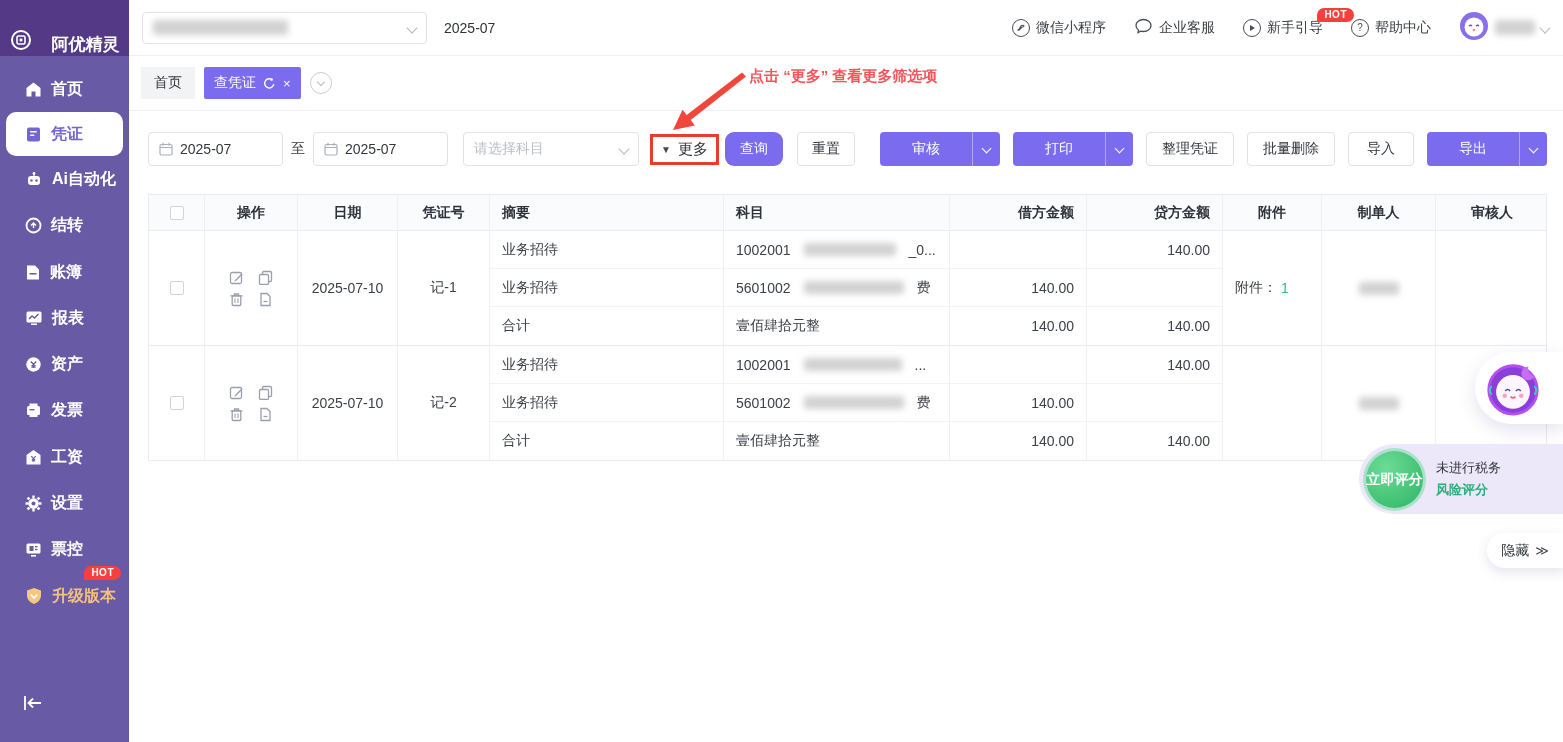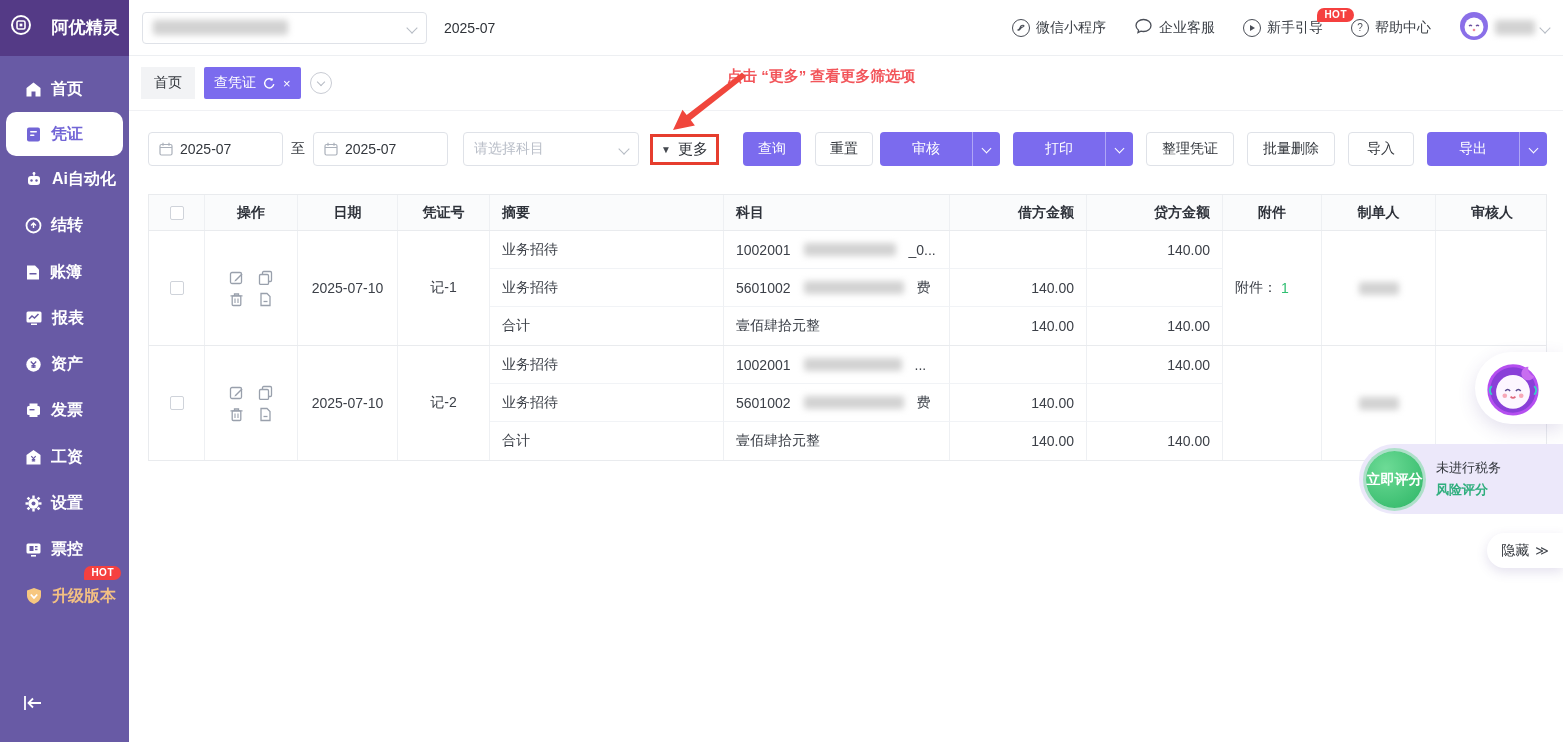--- a/index.html
+++ b/index.html
@@ -4,21 +4,21 @@
 <style>
   * { margin:0; padding:0; box-sizing:border-box; }
   html,body { width:1563px; height:742px; overflow:hidden; background:#fff;
     font-family:"Liberation Sans","DejaVu Sans",sans-serif; }
   body { position:relative; }
 
   
   .topbar { position:absolute; top:0; left:0; right:0; height:56px; background:#fff;
     border-bottom:1px solid #edeff2; display:flex; align-items:center; z-index:20; }
   .logo { width:129px; height:56px; background:#543a86; color:#fff; display:flex;
-    align-items:center; justify-content:center; gap:20px; font-size:17px; font-weight:bold; flex:0 0 auto; }
+    align-items:flex-end; justify-content:center; gap:20px; font-size:17px; font-weight:bold; flex:0 0 auto; }
   .company-select { margin-left:13px; width:285px; height:32px; border:1px solid #dfe2e8;
     border-radius:4px; display:flex; align-items:center; padding:0 10px; background:#fff; }
   .blur { background:#d2d2d2; filter:blur(3px); border-radius:2px; }
   .company-select .blur { width:135px; height:15px; }
   .company-select .chev { margin-left:auto; }
   .chev { width:8px; height:8px; border-right:1.5px solid #b6bbc4; border-bottom:1.5px solid #b6bbc4;
     transform:rotate(45deg); display:inline-block; }
   .period { margin-left:17px; font-size:14px; color:#2f3339; }
   .topbar-right { margin-left:auto; display:flex; align-items:center; gap:28px; margin-right:14px; }
   .toplink { display:flex; align-items:center; gap:6px; font-size:14px; color:#3c4047; position:relative; cursor:pointer; }
@@ -60,21 +60,21 @@
   .selectbox { width:176px; margin-left:15px; color:#b9bec8; }
   .selectbox .chev { margin-left:auto; }
   .red-box { border:3px solid #e63d2e; margin-left:11px; padding:3px 8px; display:flex;
     align-items:center; gap:7px; cursor:pointer; background:#fff; }
   .red-box .caret { font-size:10px; color:#44484f; }
   .red-box .morelbl { font-size:15px; color:#2f3339; }
   .btn { height:34px; border-radius:4px; font-size:14px; display:flex; align-items:center;
     justify-content:center; cursor:pointer; }
   .btn-primary { background:#7b6bee; color:#fff; border:none; }
   .btn-plain { background:#fff; color:#33373d; border:1px solid #dfe2e8; }
-  .btn-search { width:58px; margin-left:24px; }
+  .btn-search { width:58px; margin-left:6px;border-radius:9px; }
   .btn-reset { width:58px; margin-left:14px; }
   .right-actions { margin-left:auto; display:flex; align-items:center; gap:13px; }
   .split { display:flex; height:34px; border-radius:4px; overflow:hidden; background:#7b6bee; color:#fff; cursor:pointer; }
   .split .main { padding:0 32px; display:flex; align-items:center; font-size:14px; border-right:1px solid rgba(255,255,255,.4); }
   .split .dd { width:27px; display:flex; align-items:center; justify-content:center; }
   .split .chev { border-color:#fff; width:7px; height:7px; margin-top:-2px; }
   .btn-organize { padding:0 15px; } .btn-batch { padding:0 15px; } .btn-import { padding:0 18px; }
 
   
   .vtable { margin:28px 0 0 19px; width:1399px; border:1px solid #e9ebee; font-size:14px; color:#3c4048; }
@@ -95,21 +95,21 @@
   .sep { border-bottom:1px solid #f1f3f6; }
   .checkbox { width:14px; height:14px; border:1px solid #cfd3da; border-radius:2px; background:#fff; cursor:pointer; }
   .ops { display:flex; flex-wrap:wrap; width:52px; gap:7px 14px; justify-content:center; }
   .ops svg { cursor:pointer; }
   .subj { gap:13px; white-space:nowrap; overflow:hidden; }
   .subj .blur { height:13px; flex:0 0 auto; }
   .attach-num { color:#2fbf71; margin-left:4px; }
   .maker-blur { width:40px; height:13px; }
 
   
-  .anno-text { position:absolute; left:598px; top:11px; font-size:15px; font-weight:bold; color:#f2555a; z-index:30; }
+  .anno-text { position:absolute; left:620px; top:11px; font-size:15px; font-weight:bold; color:#f2555a; z-index:30; }
   .anno-arrow { position:absolute; left:520px; top:16px; z-index:30; }
 
   
   .mascot-pill { position:absolute; top:352px; right:0; width:88px; height:72px; background:#fff;
     border-radius:40px 0 0 40px; box-shadow:0 6px 18px rgba(90,70,150,.16); z-index:40;
     display:flex; align-items:center; padding-left:9px; cursor:pointer; }
   .risk-pill { position:absolute; top:444px; right:0; width:204px; height:70px; background:#ece8fa;
     border-radius:36px 0 0 36px; z-index:40; display:flex; align-items:center; gap:13px; padding-left:7px; }
   .score-circle { width:57px; height:57px; border-radius:50%; flex:0 0 auto;
     background:radial-gradient(circle at 35% 30%, #6ddb96, #2cb565);

